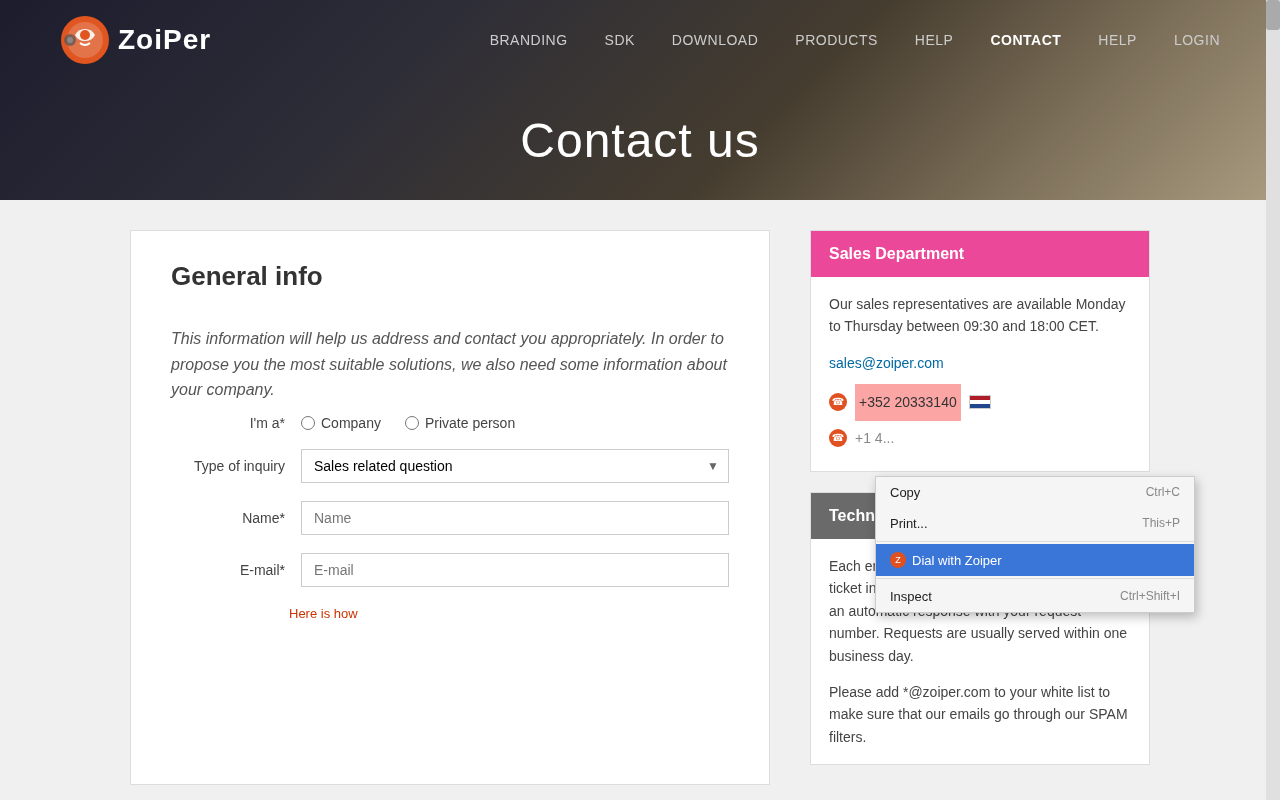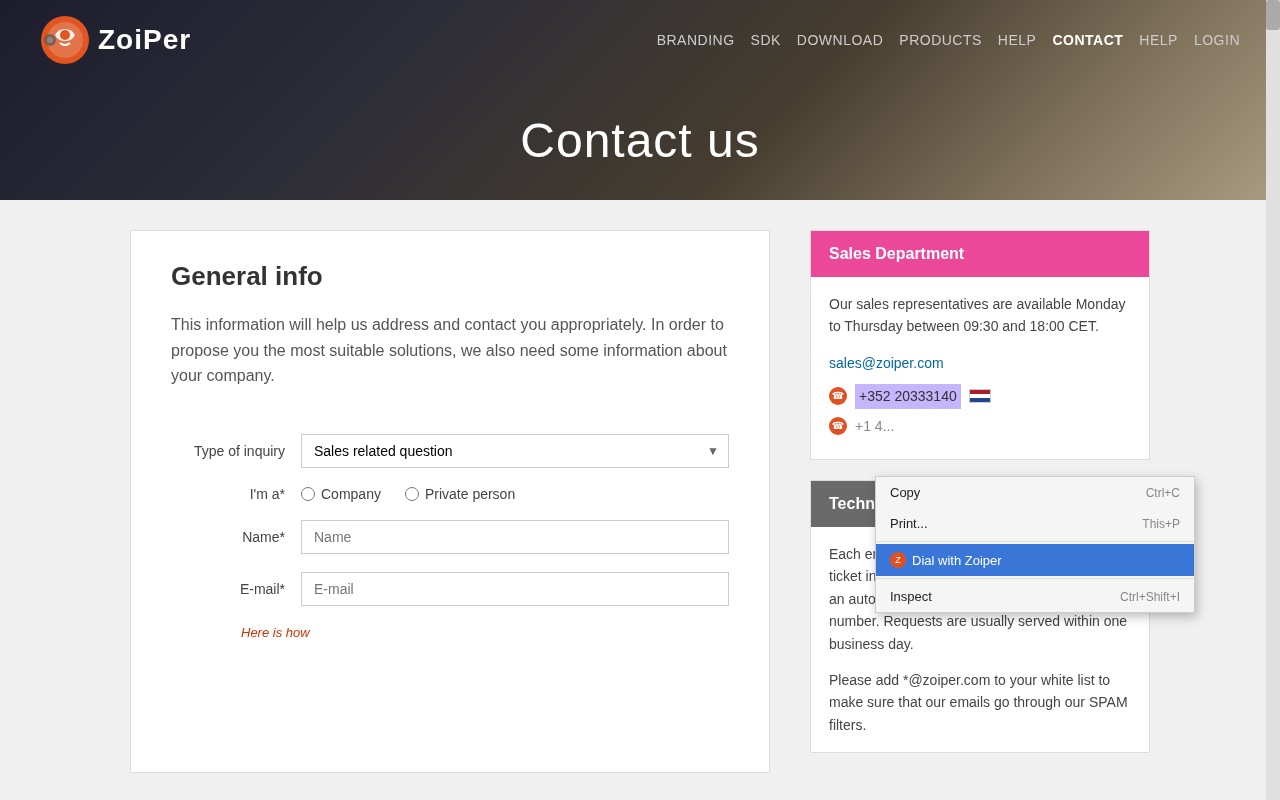--- a/index.html
+++ b/index.html
@@ -17,21 +17,21 @@
       position: absolute;
       top: 0; left: 0; right: 0; bottom: 0;
       background: linear-gradient(135deg, #1a1a2e 0%, #2d2d3a 30%, #4a4030 60%, #8a7a60 80%, #c0b090 100%);
       opacity: 0.85;
     }
     .nav {
       position: relative;
       z-index: 2;
       display: flex;
       align-items: center;
-      padding: 0 40px;
+      padding: 0 60px;
       height: 80px;
     }
     .logo-area {
       display: flex;
       align-items: center;
       gap: 8px;
       margin-right: auto;
     }
     .logo-icon {
       width: 50px;
@@ -39,21 +39,21 @@
     }
     .logo-text {
       font-size: 28px;
       font-weight: bold;
       color: #fff;
       letter-spacing: 1px;
     }
     .nav-links {
       display: flex;
       align-items: center;
-      gap: 16px;
+      gap: 37px;
     }
     .nav-link {
       color: #ccc;
       text-decoration: none;
       font-size: 14px;
       letter-spacing: 0.5px;
       font-weight: 500;
     }
     .nav-link.active {
       color: #fff;
@@ -88,27 +88,28 @@
       flex: 1;
       background: #fff;
       border: 1px solid #ddd;
       padding: 30px 40px;
       min-width: 0;
     }
     .general-info-title {
       font-size: 26px;
       font-weight: bold;
       color: #333;
-      margin-bottom: 20px;
+      margin-bottom: 34px;
     }
     .general-info-desc {
       font-size: 16px;
       color: #555;
       line-height: 1.6;
-      margin-bottom: 45px;
+      margin-bottom: 12px;
+      font-style: italic;
     }
     .form-row {
       display: flex;
       align-items: center;
       margin-bottom: 18px;
     }
     .form-label {
       width: 130px;
       font-size: 14px;
       color: #444;
@@ -172,26 +173,25 @@
       margin-left: 130px;
       font-size: 13px;
       color: #555;
       margin-bottom: 6px;
     }
     .note-label {
       color: #cc3300;
       font-weight: bold;
     }
     .here-link {
-      margin-left: 70px;
+      margin-left: 118px;
       color: #cc3300;
       font-size: 13px;
       cursor: pointer;
       text-decoration: none;
-      font-style: italic;
     }
 
     
     .sidebar {
       width: 340px;
       flex-shrink: 0;
     }
     .sidebar-card {
       background: #fff;
       border: 1px solid #ddd;
@@ -230,22 +230,22 @@
       background: #e05020;
       border-radius: 50%;
       display: inline-flex;
       align-items: center;
       justify-content: center;
       color: #fff;
       font-size: 10px;
       flex-shrink: 0;
     }
     .phone-number-highlighted {
-      background: #c4b5fd;
-      padding: 1px 4px;
+      background: #fca5a5;
+      padding: 7px 4px;
       color: #333;
       font-size: 14px;
     }
     .flag-nl {
       display: inline-flex;
       width: 22px;
       height: 14px;
       flex-direction: column;
       overflow: hidden;
       border: 1px solid #ccc;
@@ -279,21 +279,21 @@
       left: 875px;
       background: #f5f5f5;
       border: 1px solid #ccc;
       box-shadow: 2px 4px 10px rgba(0,0,0,0.25);
       width: 320px;
       z-index: 100;
       font-size: 13px;
     }
     .context-menu-item {
       display: flex;
-      align-items: flex-end;
+      align-items: flex-start;
       justify-content: space-between;
       padding: 8px 14px;
       cursor: pointer;
       color: #222;
     }
     .context-menu-item.highlighted {
       background: #3a76d8;
       color: #fff;
     }
     .context-menu-item.highlighted .menu-shortcut {
@@ -374,51 +374,51 @@
   <div class="page-title-area">
     <h1 class="page-title">Contact us</h1>
   </div>
 </div>
 
 <div class="main-content">
 
   <div class="form-panel">
     <h2 class="general-info-title">General info</h2>
     <p class="general-info-desc">This information will help us address and contact you appropriately. In order to propose you the most suitable solutions, we also need some information about your company.</p>
-
-    
-    <div class="form-row">
-      <label class="form-label">Type of inquiry</label>
-      <div class="form-select-wrapper">
-        <select class="form-select">
-          <option>Sales related question</option>
-          <option>Technical question</option>
-          <option>General question</option>
-        </select>
-        <span class="select-arrow">▼</span>
-      </div>
-    </div>
 
     
     <div class="form-row">
       <label class="form-label">I'm a*</label>
       <div class="radio-group">
         <label class="radio-option">
           <input type="radio" name="ima" value="company" style="">
           <span>Company</span>
         </label>
         <label class="radio-option">
           <input type="radio" name="ima" value="private" style="">
           <span>Private person</span>
         </label>
       </div>
     </div>
 
     
     <div class="form-row">
+      <label class="form-label">Type of inquiry</label>
+      <div class="form-select-wrapper">
+        <select class="form-select">
+          <option>Sales related question</option>
+          <option>Technical question</option>
+          <option>General question</option>
+        </select>
+        <span class="select-arrow">▼</span>
+      </div>
+    </div>
+
+    
+    <div class="form-row">
       <label class="form-label form-label-required">Name</label>
       <input type="text" class="form-input" placeholder="Name" style="">
     </div>
 
     
     <div class="form-row">
       <label class="form-label form-label-required">E-mail</label>
       <input type="email" class="form-input" placeholder="E-mail" style="">
     </div>
 

